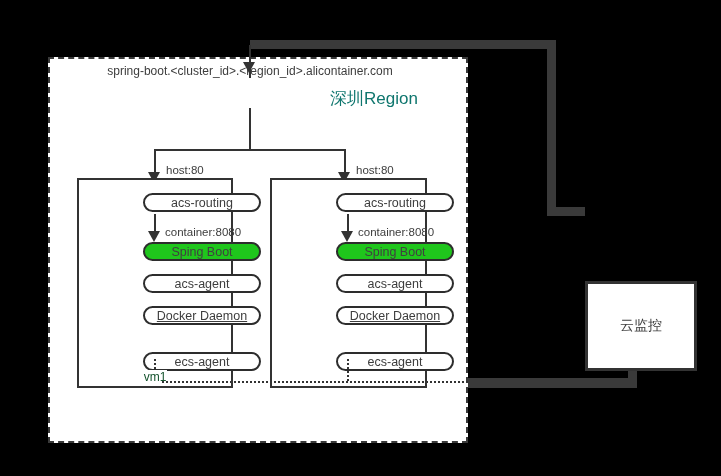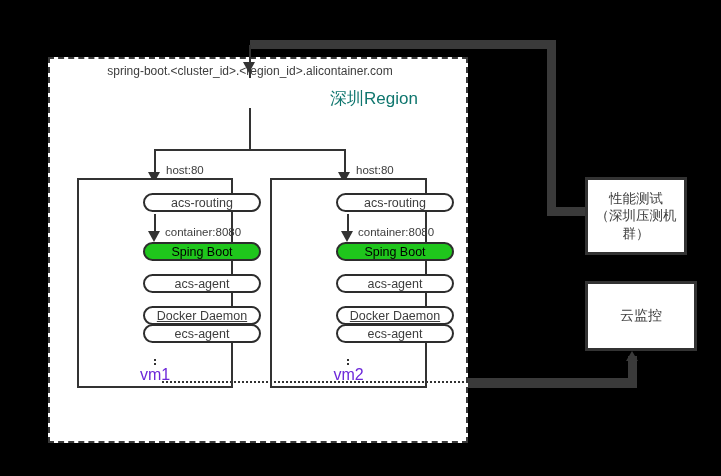--- a/index.html
+++ b/index.html
@@ -43,34 +43,34 @@
   .vm{
     position:absolute;top:178px;width:156px;height:210px;background:#fff;
     border:2px solid #333;box-sizing:border-box;overflow:visible;
   }
   .pill{
     position:absolute;left:17px;width:118px;height:19px;background:#fff;
     border:2px solid #2d2d2d;border-radius:11px;box-sizing:border-box;
     display:flex;align-items:center;justify-content:center;
     font-size:12.5px;color:#3d3d3d;white-space:nowrap;margin-left:47px;
   }
-  .p1{top:13px;} .papp{top:62px;color:#000000;} .p3{top:94px;} .p4{top:126px;text-decoration:underline;} .p5{top:144px;}
+  .p1{top:13px;} .papp{top:62px;color:#404040;} .p3{top:94px;} .p4{top:126px;text-decoration:underline;} .p5{top:172px;}
   .vmname{
     position:absolute;bottom:2px;left:0;width:100%;text-align:center;
-    font-size:16px;color:#6d28d9;
+    font-size:12px;color:#14532d;
   }
   .vmname span{background:#fff;padding:0 1px;}
   
   .extbox{
     position:absolute;background:#fff;border:3px solid #333;box-sizing:border-box;
     color:#3d3d3d;text-align:center;
   }
   .perf{left:585px;top:177px;width:102px;height:78px;font-size:13.5px;line-height:17.5px;
     display:flex;flex-direction:column;justify-content:center;}
-  .monitor{left:585px;top:281px;width:112px;height:70px;font-size:14px;
+  .monitor{left:585px;top:281px;width:112px;height:90px;font-size:14px;
     display:flex;align-items:center;justify-content:center;}
 </style>
 </head>
 <body>
 
 <div class="canvas">
 
   <div class="conn" style="left:250px;top:40px;width:306px;height:9px;"></div>
   <div class="conn" style="left:547px;top:40px;width:9px;height:176px;"></div>
   <div class="conn" style="left:547px;top:207px;width:38px;height:9px;"></div>
@@ -116,26 +116,20 @@
   <div class="vm" style="left:270px;width:157px;">
     <div class="pill p1">acs-routing</div>
     <div class="vline" style="left:75px;top:34px;height:22px;"></div>
     <div class="tri-down" style="left:69px;top:51px;"></div>
     <div class="portlbl" style="left:86px;top:46px;">container:8080</div>
     <div class="pill papp" style="background:#1fc61c;">Sping Boot</div>
     <div class="pill p3">acs-agent</div>
     <div class="pill p4">Docker Daemon</div>
     <div class="pill p5">ecs-agent</div>
     <div class="dotv" style="left:75px;top:179px;height:22px;"></div>
-    <div class="vmname"><span>vm2</span></div>
   </div>
 
   <div class="doth" style="left:162px;top:381px;width:306px;"></div>
 
-  <div class="extbox perf">
-    <div>性能测试</div>
-    <div>（深圳压测机</div>
-    <div>群）</div>
-  </div>
 
   <div class="extbox monitor">云监控</div>
 
 </div>
 
 </body></html>

